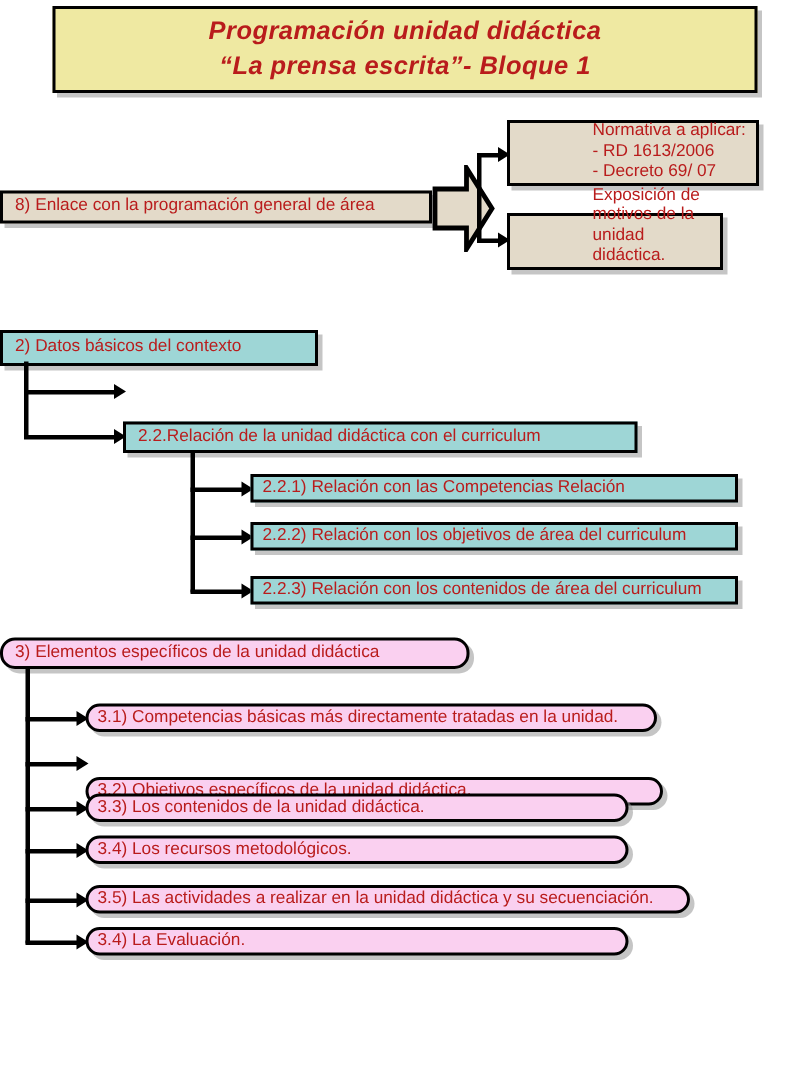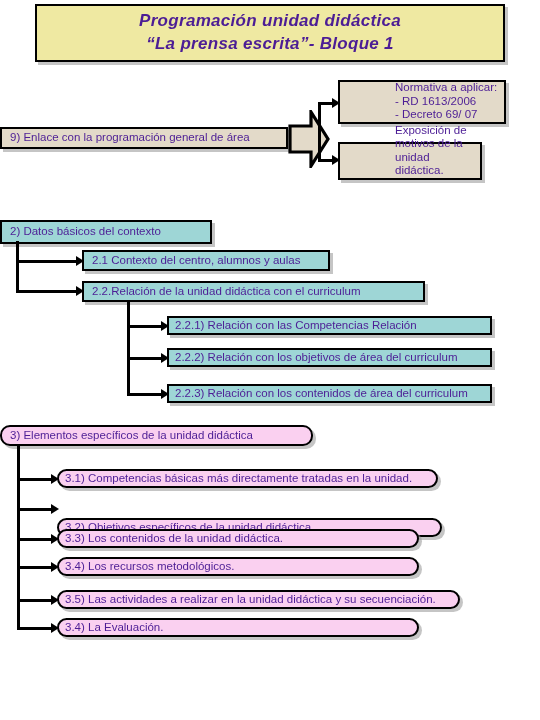--- a/index.html
+++ b/index.html
@@ -11,21 +11,21 @@
   .canvas{position:absolute;left:0;top:0;width:540px;height:720px;}
 
   
   .box{
     position:absolute;
     border:2px solid #000000;
     box-sizing:border-box;
     box-shadow:3px 3px 0 rgba(150,150,150,0.55);
     display:flex;
     align-items:center;
-    color:#4c1d95;
+    color:#b91c1c;
     line-height:1.18;
   }
   .box .txt{display:block;width:100%;}
 
   
   #title-box{
     left:35px;top:4px;width:470px;height:58px;
     background:#efe9a2;
     border:2px solid #000000;
     justify-content:center;
@@ -67,21 +67,21 @@
 </head>
 <body>
 
 <div class="canvas">
 
   <div class="box" id="title-box">
     <span class="txt"><span>Programación unidad didáctica</span><br><span>“La prensa escrita”- Bloque 1</span></span>
   </div>
 
   <div class="box tan lbl" id="s1-main" style="left:0px;top:127px;width:288px;height:22px;">
-    <span class="txt">9) Enlace con la programación general de área</span>
+    <span class="txt">8) Enlace con la programación general de área</span>
   </div>
 
   <div id="block-arrow-outline">
     <svg width="42" height="58" viewBox="0 0 42 58" xmlns="http://www.w3.org/2000/svg">
       <polygon points="2,16 23,16 23,2 40,29 23,56 23,42 2,42" fill="#e3dac9" stroke="#000000" stroke-width="3.2" stroke-linejoin="miter"></polygon>
     </svg>
   </div>
 
   <div class="vline" style="left:318px;top:102px;height:60px;"></div>
   <div class="hline" style="left:318px;top:102px;width:16px;"></div>
@@ -103,23 +103,20 @@
   <div class="box aqua lbl" id="s2-main" style="left:0px;top:220px;width:212px;height:24px;">
     <span class="txt">2) Datos básicos del contexto</span>
   </div>
 
   <div class="vline" style="left:16px;top:241px;height:51px;"></div>
   <div class="hline" style="left:16px;top:260px;width:62px;"></div>
   <div class="arrow-r" style="left:76px;top:256px;"></div>
   <div class="hline" style="left:16px;top:290px;width:62px;"></div>
   <div class="arrow-r" style="left:76px;top:286px;"></div>
 
-  <div class="box aqua lbl" id="s2-child-1" style="left:82px;top:250px;width:248px;height:21px;">
-    <span class="txt">2.1 Contexto del centro, alumnos y aulas</span>
-  </div>
   <div class="box aqua lbl" id="s2-child-2" style="left:82px;top:281px;width:343px;height:21px;">
     <span class="txt">2.2.Relación de la unidad didáctica con el curriculum</span>
   </div>
 
   <div class="vline" style="left:127px;top:302px;height:93px;"></div>
   <div class="hline" style="left:127px;top:325px;width:36px;"></div>
   <div class="arrow-r" style="left:161px;top:321px;"></div>
   <div class="hline" style="left:127px;top:357px;width:36px;"></div>
   <div class="arrow-r" style="left:161px;top:353px;"></div>
   <div class="hline" style="left:127px;top:393px;width:36px;"></div>

